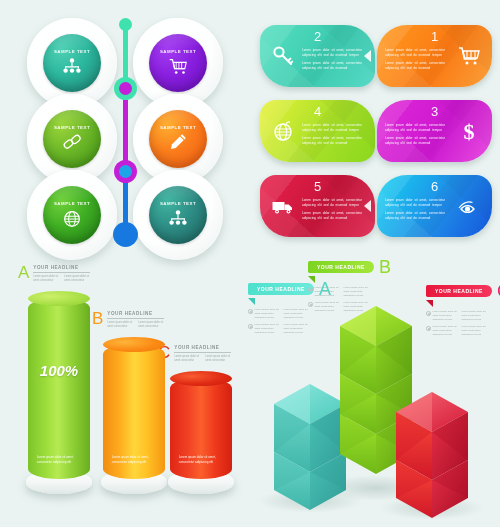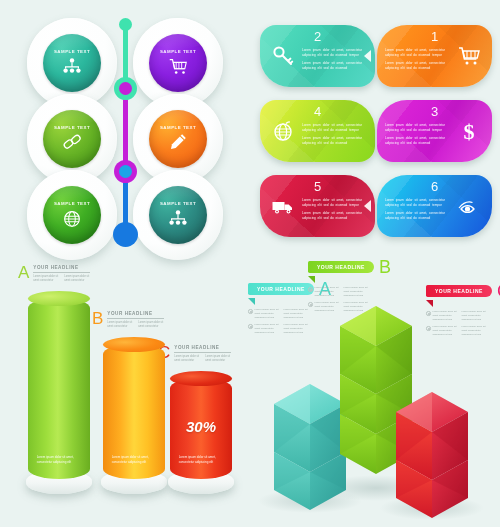--- a/index.html
+++ b/index.html
@@ -421,39 +421,39 @@
           <p>Lorem ipsum dolor sit amet consectetur</p>
           <p>Lorem ipsum dolor sit amet consectetur</p>
         </div>
       </div>
     </div>
 
     <div class="cyl cylA">
       <div class="base"></div>
       <div class="body"></div>
       <div class="cap"></div>
+      <div class="pct">100%</div>
       <div class="foot">
         <p>Lorem ipsum dolor sit amet, consectetur adipiscing elit</p>
       </div>
     </div>
 
     <div class="cyl cylB">
       <div class="base"></div>
       <div class="body"></div>
       <div class="cap"></div>
       <div class="foot">
         <p>Lorem ipsum dolor sit amet, consectetur adipiscing elit</p>
       </div>
     </div>
 
     <div class="cyl cylC">
       <div class="base"></div>
       <div class="body"></div>
       <div class="cap"></div>
-      <div class="pct">30%</div>
       <div class="foot">
         <p>Lorem ipsum dolor sit amet, consectetur adipiscing elit</p>
       </div>
     </div>
   </div>
 
   <div class="q4">
 
     <svg width="248" height="271" style="position:absolute;left:0;top:0">
       <defs>

